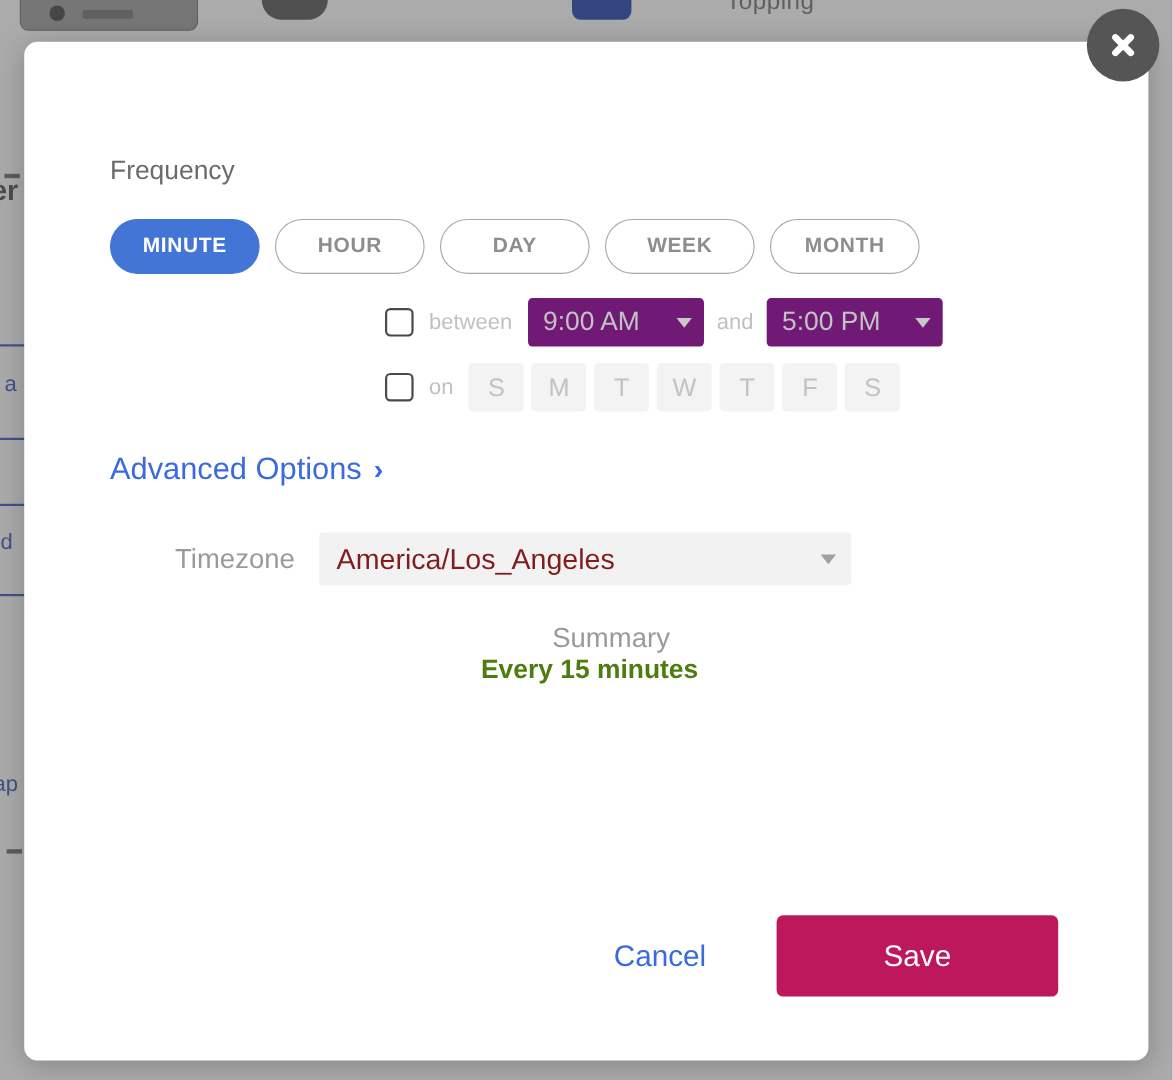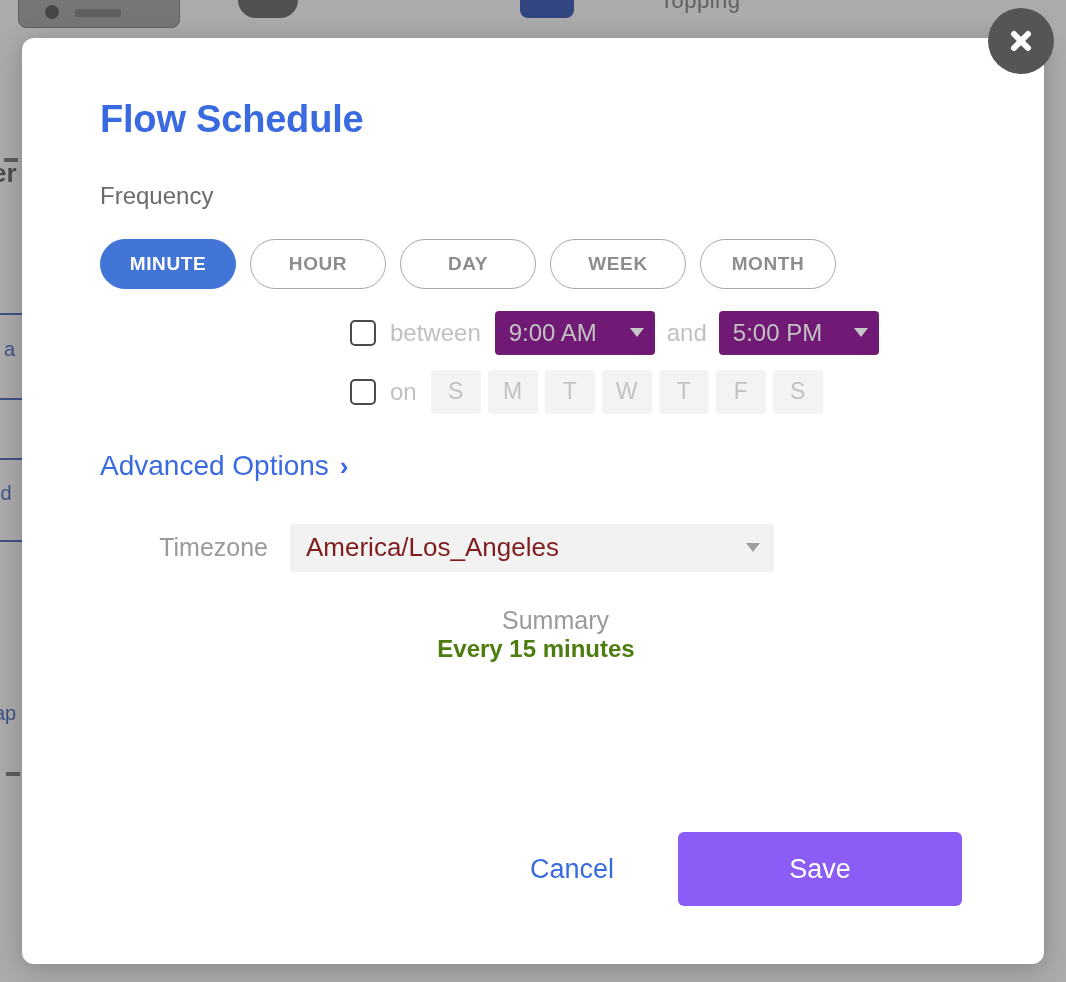--- a/index.html
+++ b/index.html
@@ -248,21 +248,21 @@
     height: 26px;
     border: 2px solid #4a4a4a;
     border-radius: 5px;
     background: #ffffff;
     cursor: pointer;
     box-sizing: border-box;
     flex: 0 0 auto;
     padding: 0;
   }
   .muted-word {
-    font-size: 24px;
+    font-size: 20px;
     color: #c0c0c0;
     margin: 0 14px;
   }
   .muted-word.tight { margin: 0 12px; }
 
   .select-time {
     width: 160px;
     height: 44px;
     padding: 0 11px 0 14px;
     justify-content: space-between;
@@ -354,25 +354,25 @@
   .cancel-button {
     background: none;
     border: none;
     font-size: 27px;
     color: #3a6ae0;
     cursor: pointer;
     padding: 0;
     font-family: "Liberation Sans", sans-serif;
   }
   .save-button {
-    width: 284px;
+    width: 256px;
     height: 74px;
     border: none;
     border-radius: 6px;
-    background: #8b5cf6;
+    background: #be185d;
     color: #ffffff;
     font-size: 27px;
     cursor: pointer;
     font-family: "Liberation Sans", sans-serif;
   }
 </style>
 </head>
 <body>
 
 <div id="app-root">
@@ -399,21 +399,20 @@
     <div class="bg-dash" style="left:28px; top:772px; width:14px;"></div>
     <div class="bg-dash" style="left:4px; top:158px; width:14px;"></div>
     <div class="bg-dash" style="left:26px; top:158px; width:14px;"></div>
   </div>
   <div class="bg-dim"></div>
 
   <div class="modal-shell">
 
     <div class="modal-body">
 
-      <h1 class="modal-title">Flow Schedule</h1>
 
       <div class="field-label-frequency">Frequency</div>
 
       <div class="freq-row">
         <button class="freq-pill is-active">MINUTE</button>
         <button class="freq-pill">HOUR</button>
         <button class="freq-pill">DAY</button>
         <button class="freq-pill">WEEK</button>
         <button class="freq-pill">MONTH</button>
       </div>

